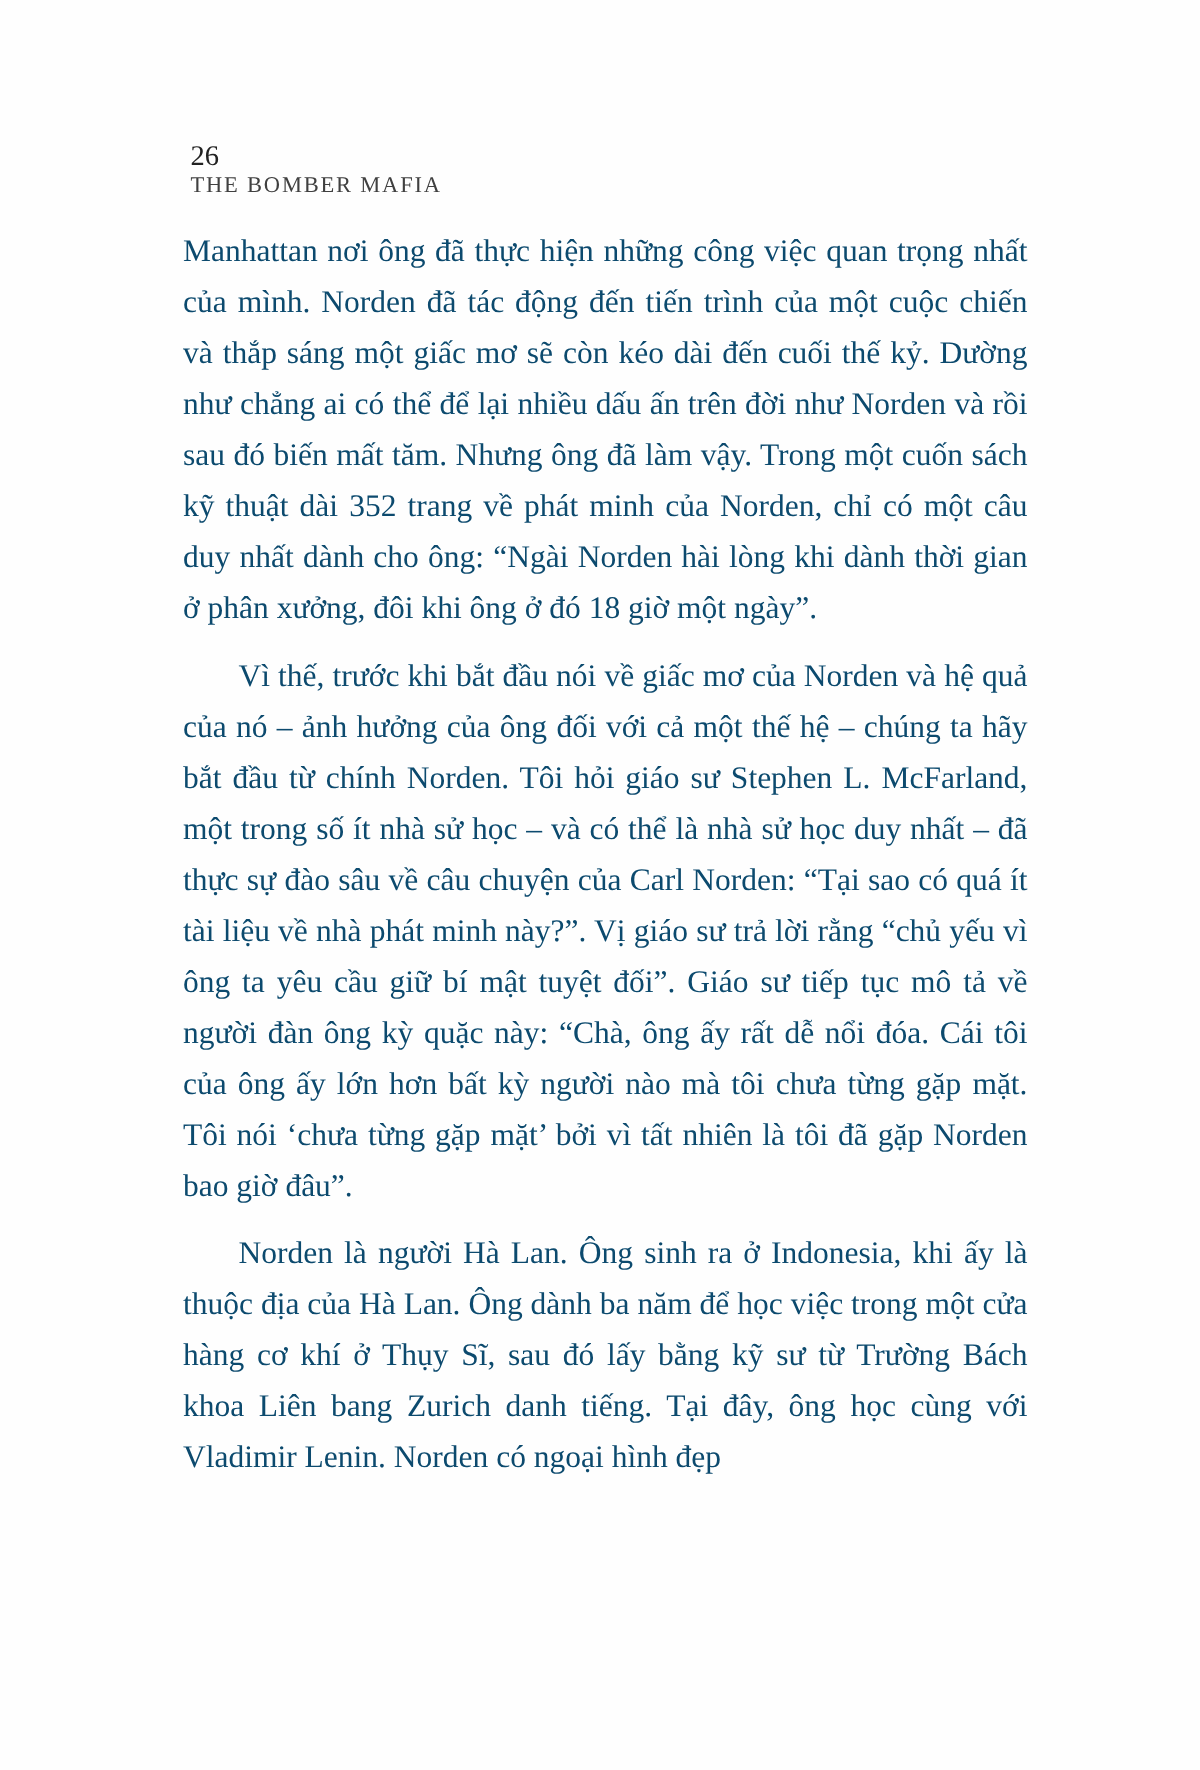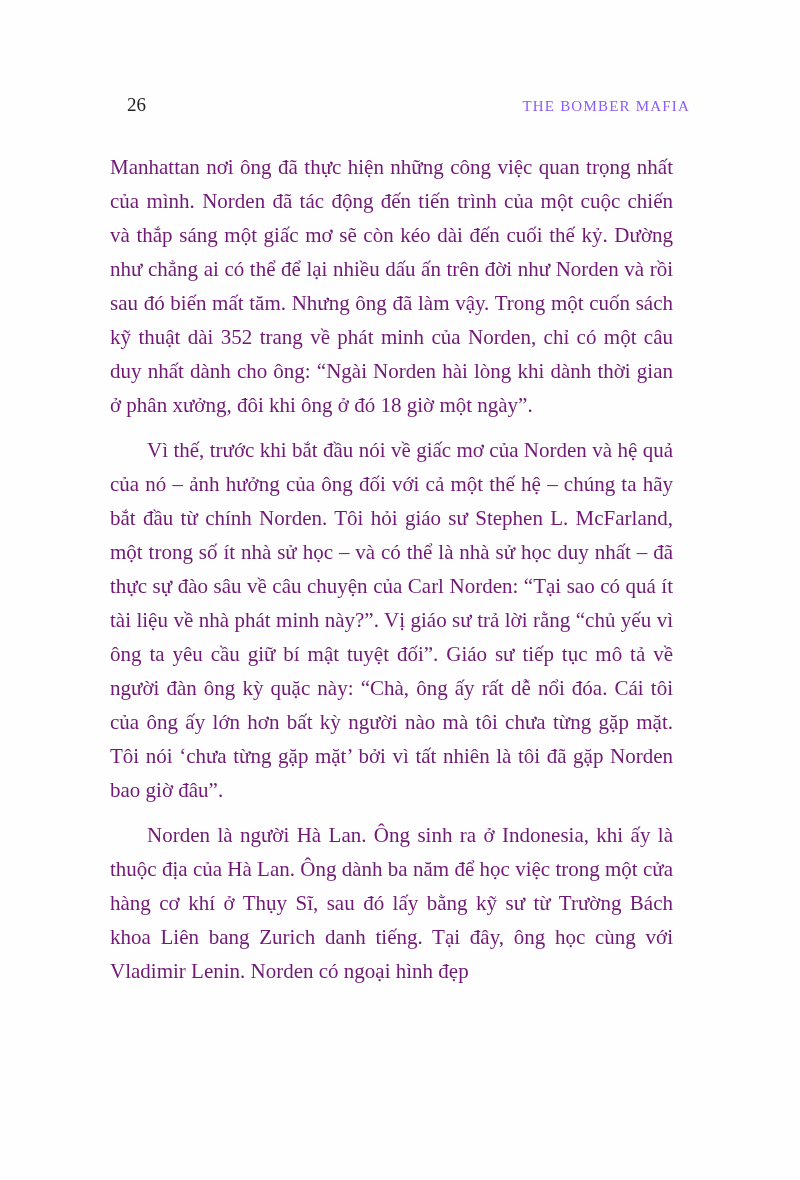--- a/index.html
+++ b/index.html
@@ -21,39 +21,40 @@
     background: #fefefe;
   }
   .page-header {
     position: absolute;
     top: 94px;
     left: 127px;
     width: 563px;
     display: flex;
     justify-content: space-between;
     align-items: baseline;
+    flex-direction: column;
   }
   .page-number {
     font-size: 19px;
     color: #222;
   }
   .running-title {
     font-size: 15px;
     letter-spacing: 1.2px;
-    color: #8b5cf6;
+    color: #404040;
   }
   .body-text {
     position: absolute;
     top: 150px;
-    left: 110px;
+    left: 122px;
     width: 563px;
     font-size: 21px;
     line-height: 34px;
     text-align: justify;
-    color: #701a75;
+    color: #0c4a6e;
   }
   .body-text p {
     margin: 0 0 11px 0;
   }
   .body-text p.indent {
     text-indent: 37px;
   }
 </style>
 </head>
 <body>

